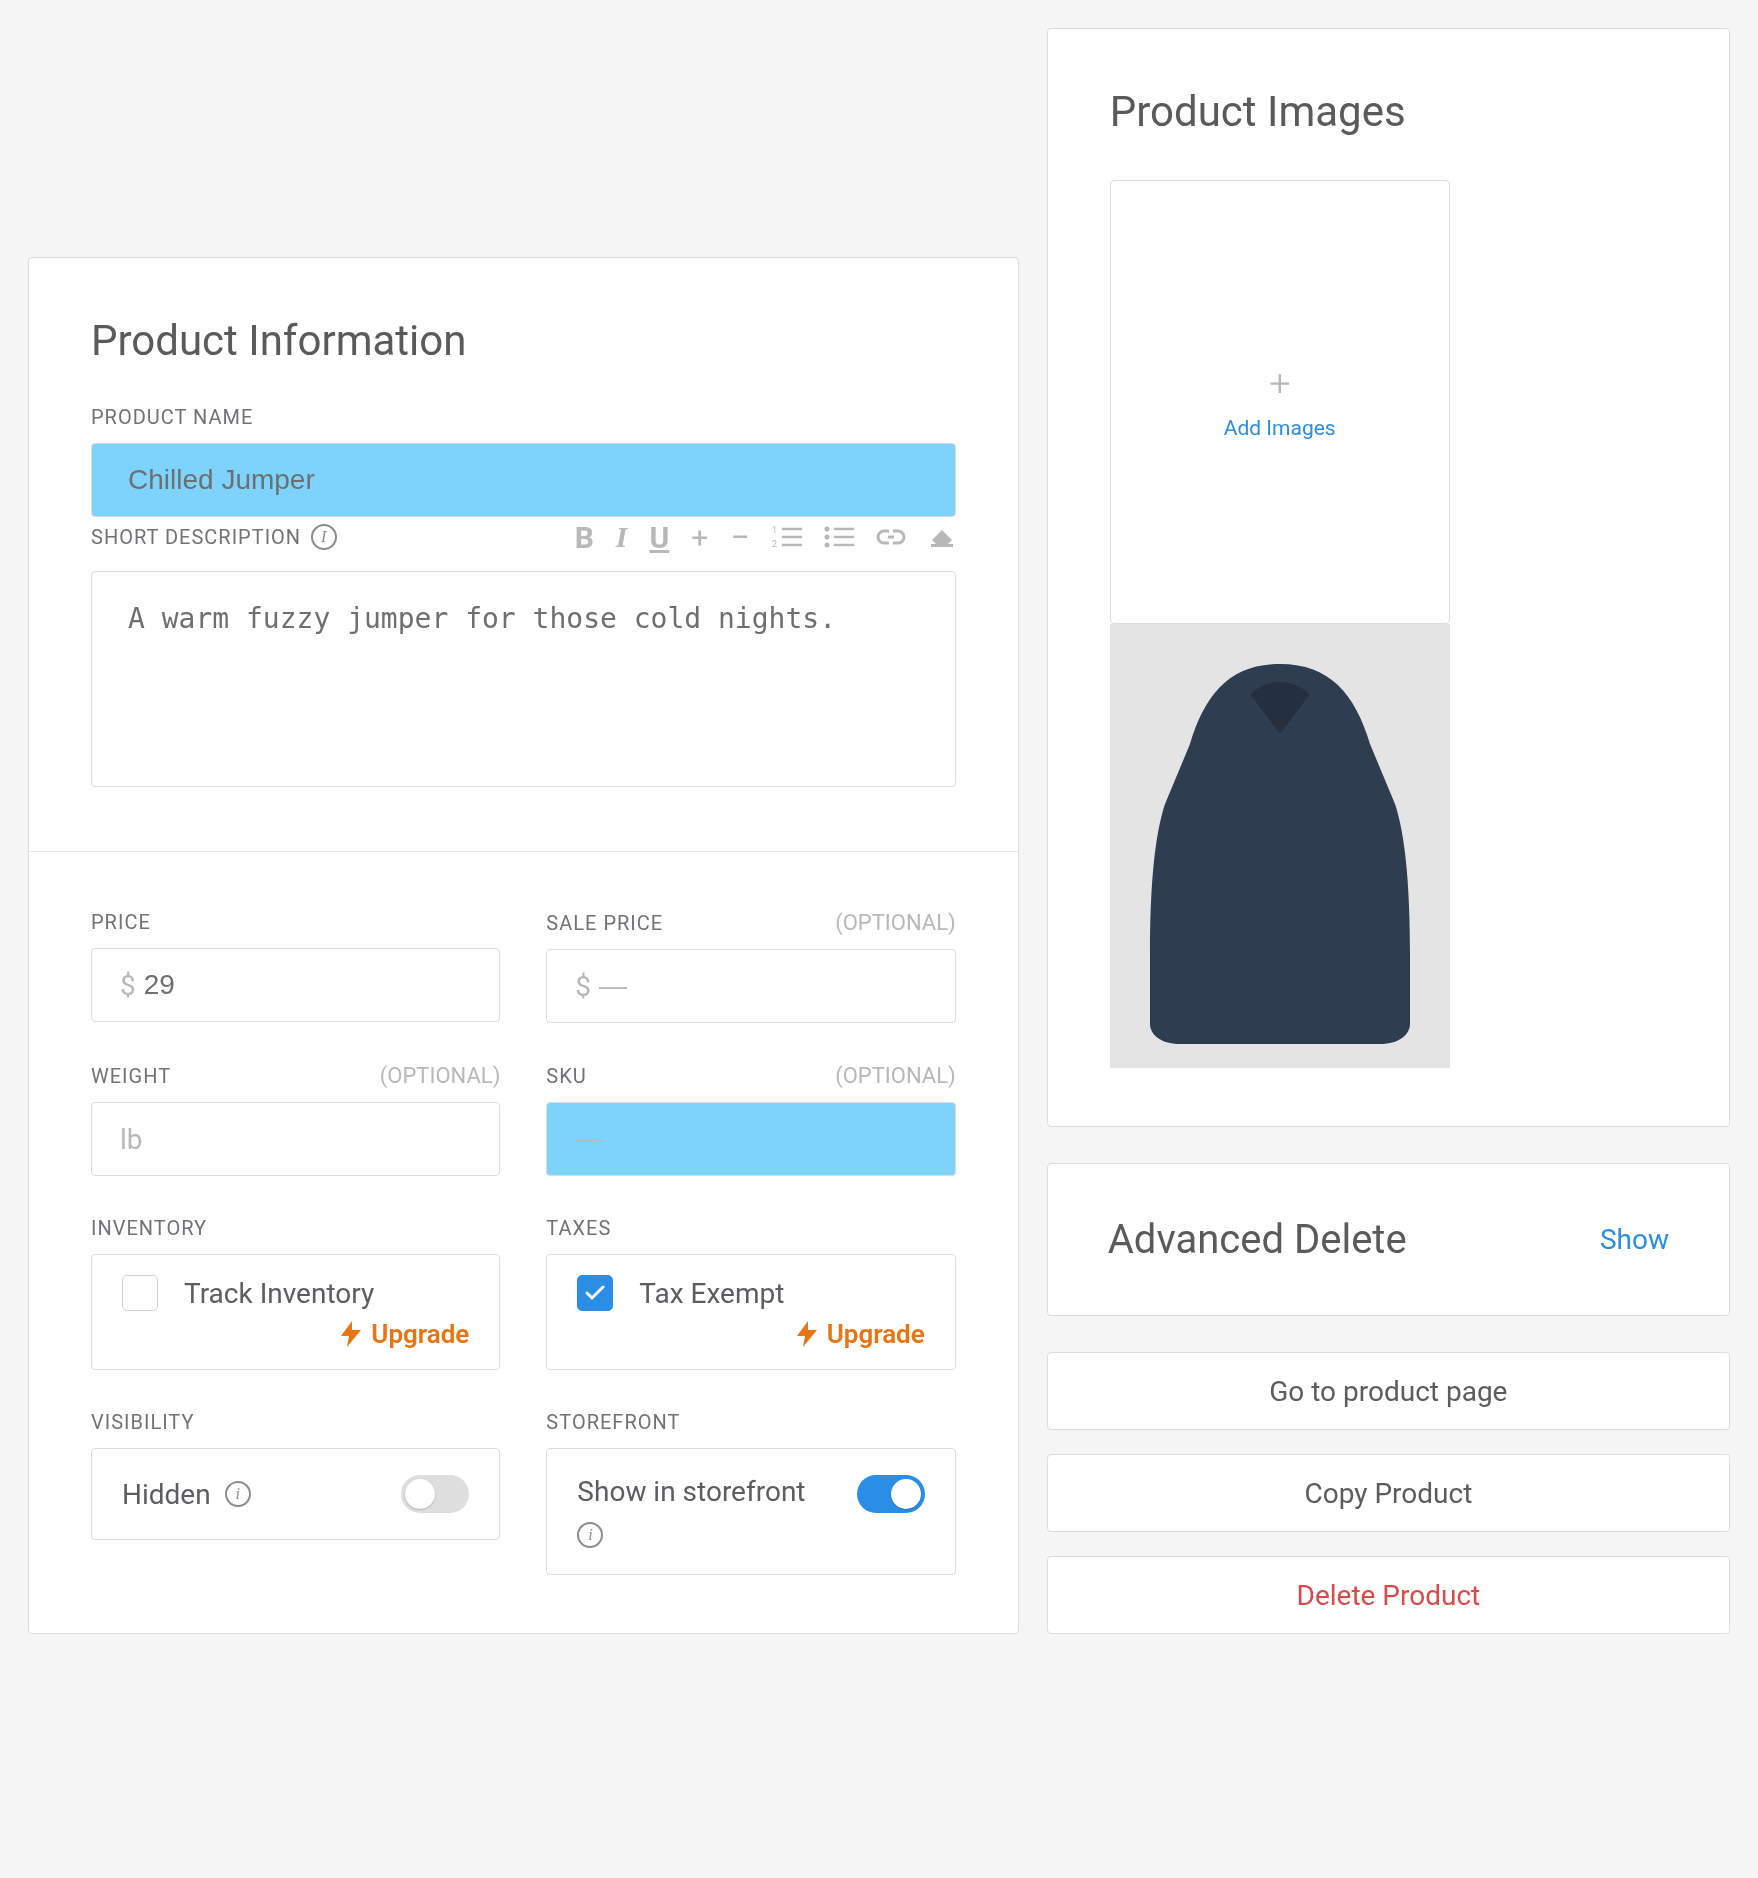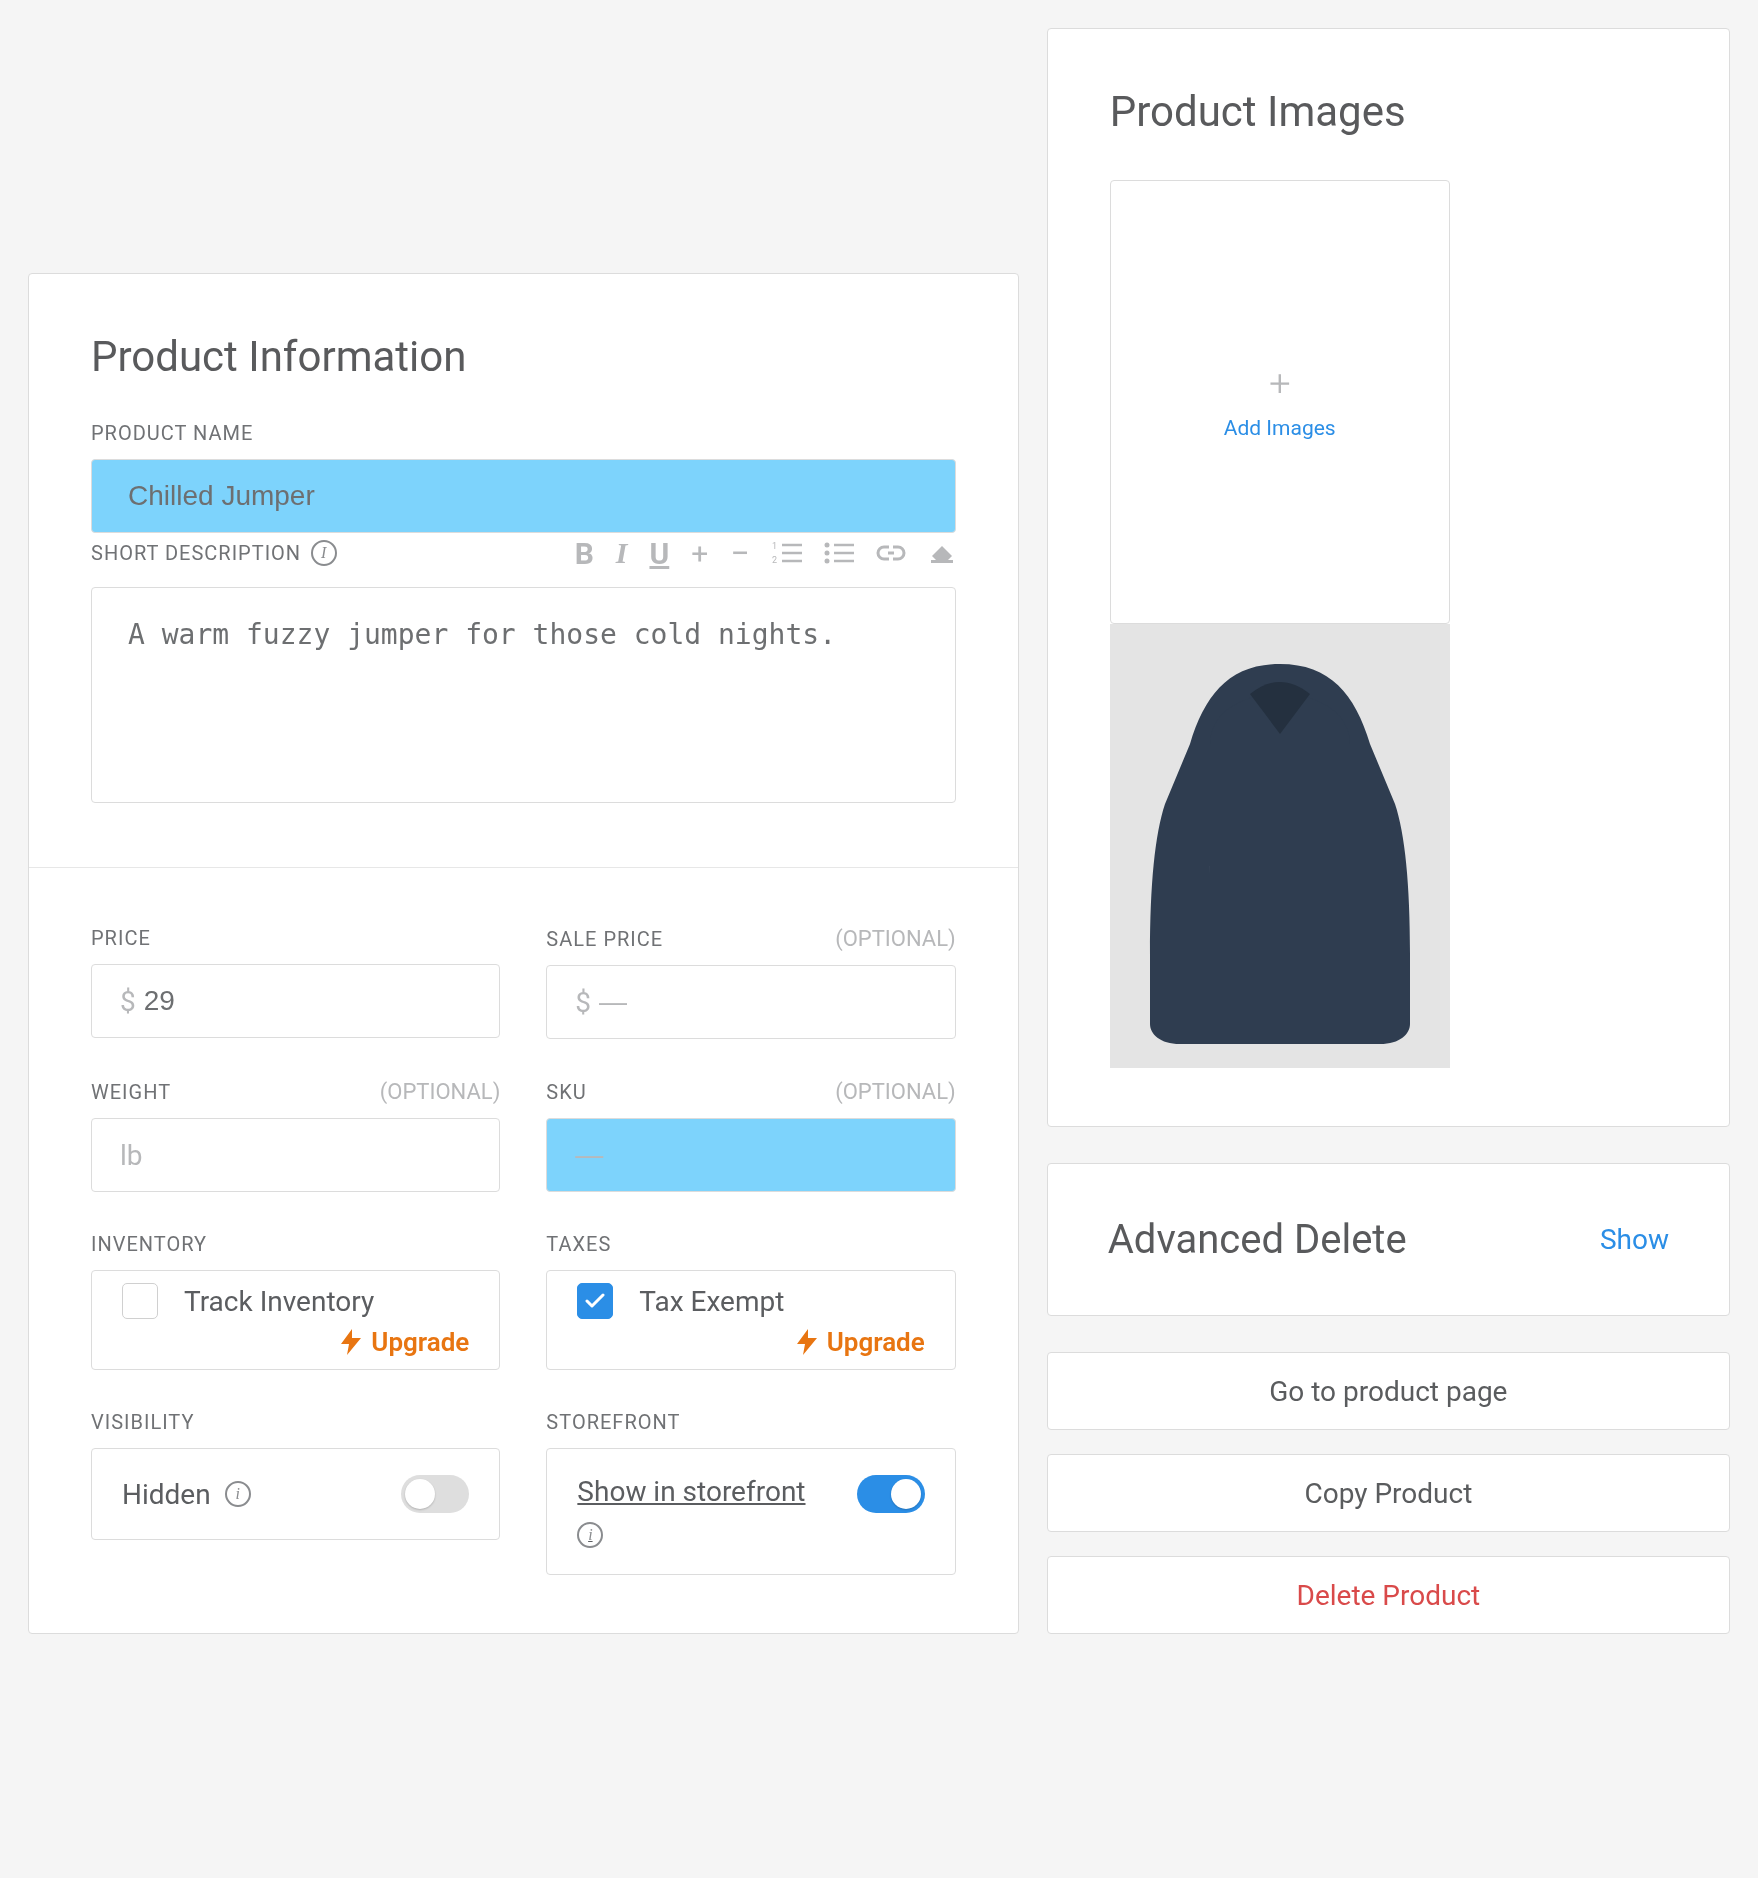--- a/index.html
+++ b/index.html
@@ -72,21 +72,21 @@
   .grid2 { display: grid; grid-template-columns: 1fr 1fr; gap: 40px 46px; }
   .money-input { display: flex; align-items: center; border: 1px solid #dcdcdc; border-radius: 4px; height: 74px; padding: 0 28px; gap: 8px; }
   .money-input .cur { color: #b7b8ba; font-size: 28px; }
   .money-input input { border: none; outline: none; font-size: 28px; color: #6d6f71; width: 100%; }
   .money-input input::placeholder { color: #b7b8ba; }
   .unit-input { display: flex; align-items: center; border: 1px solid #dcdcdc; border-radius: 4px; height: 74px; padding: 0 28px; }
   .unit-input .unit { color: #b7b8ba; font-size: 28px; }
   .box {
     border: 1px solid #dcdcdc;
     border-radius: 4px;
-    padding: 12px 30px;
+    padding: 20px 30px;
     display: flex;
     flex-direction: column;
     gap: 8px;
   }
   .box-row { display: flex; align-items: center; gap: 26px; }
   .checkbox {
     width: 36px; height: 36px;
     border: 1px solid #d0d0d0;
     border-radius: 5px;
     display: flex; align-items: center; justify-content: center;
@@ -295,21 +295,21 @@
               </div>
               <div class="toggle">
                   <div class="knob"></div>
                 </div>
             </div>
           </div>
 
           <div>
             <div class="field-label">STOREFRONT</div>
             <div class="switch-box" style="align-items:flex-start;">
-              <div class="sb-label" style="max-width:260px;text-decoration:underline;">
+              <div class="sb-label" style="max-width:260px;">
                 <span>Show in storefront</span>
                 <span class="info-icon">i</span>
               </div>
               <div class="toggle on">
                   <div class="knob"></div>
                 </div>
             </div>
           </div>
         </div>
       </div>

